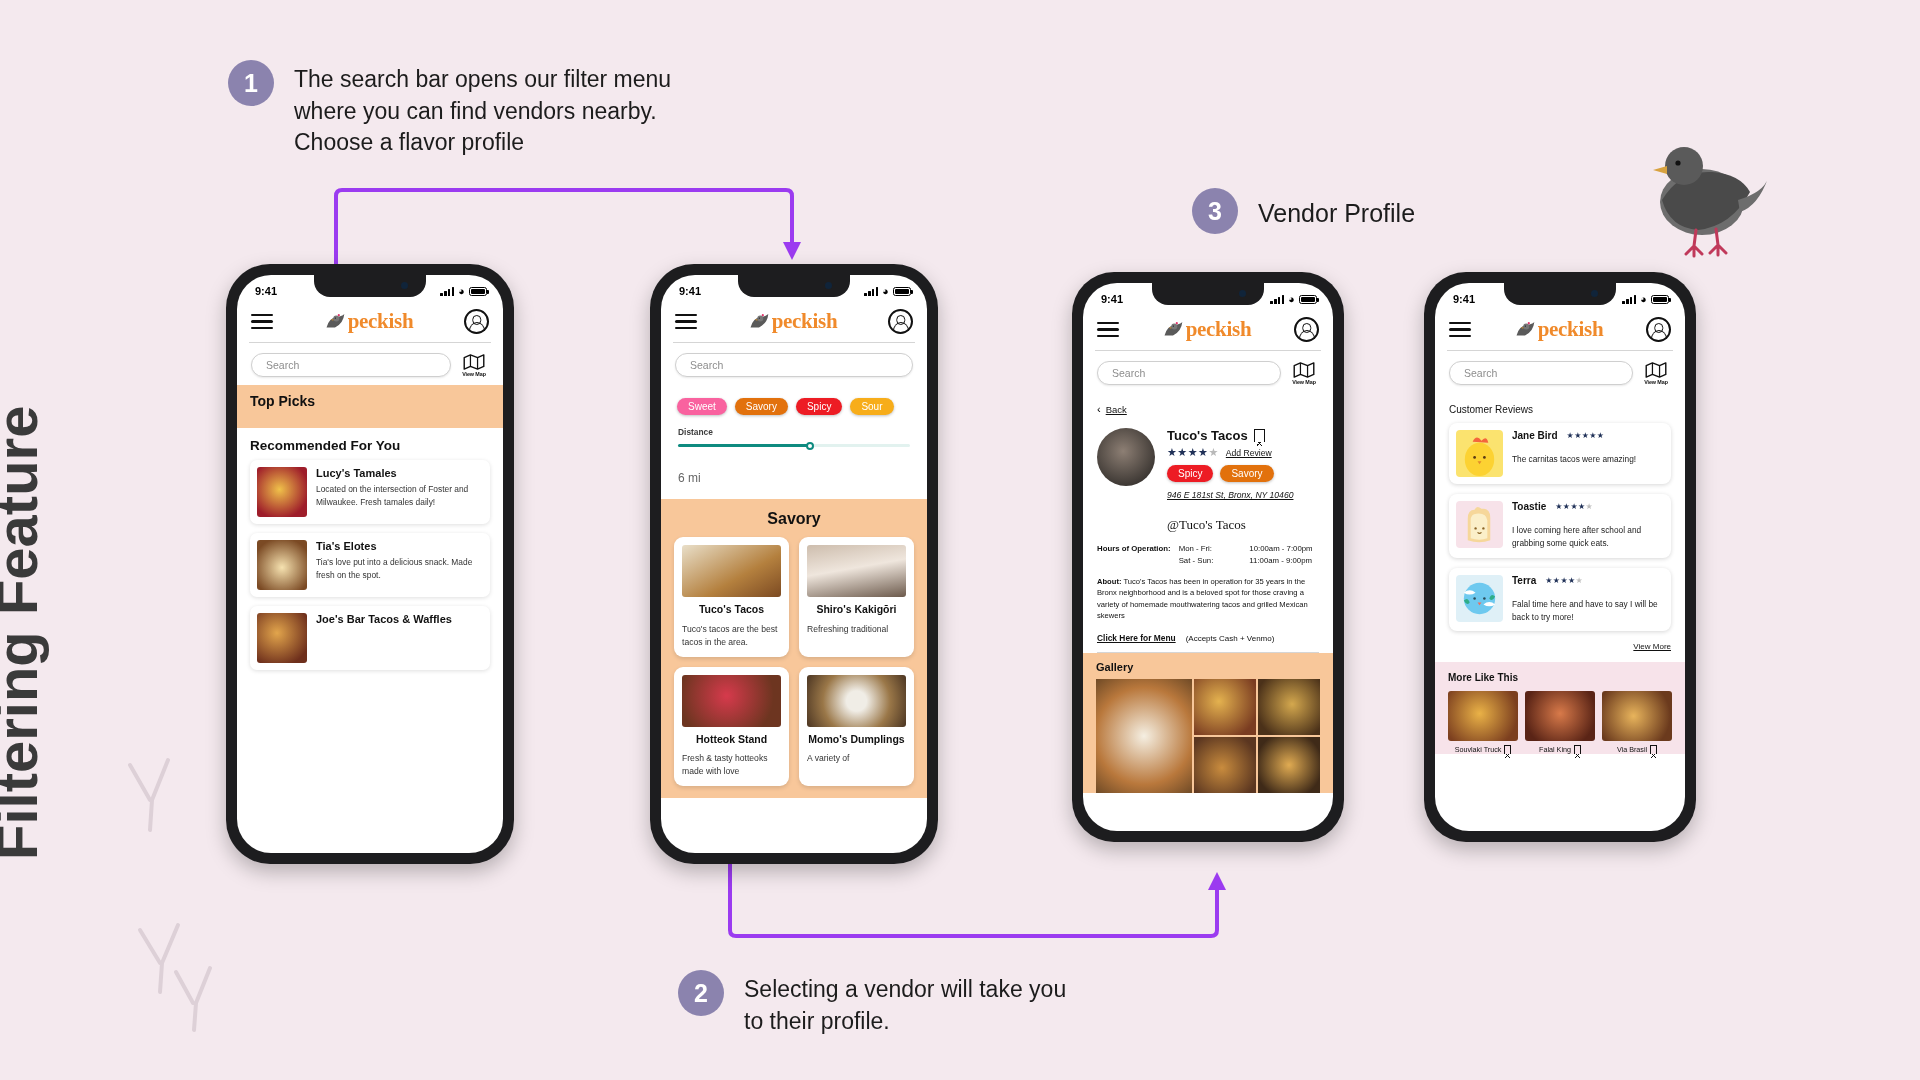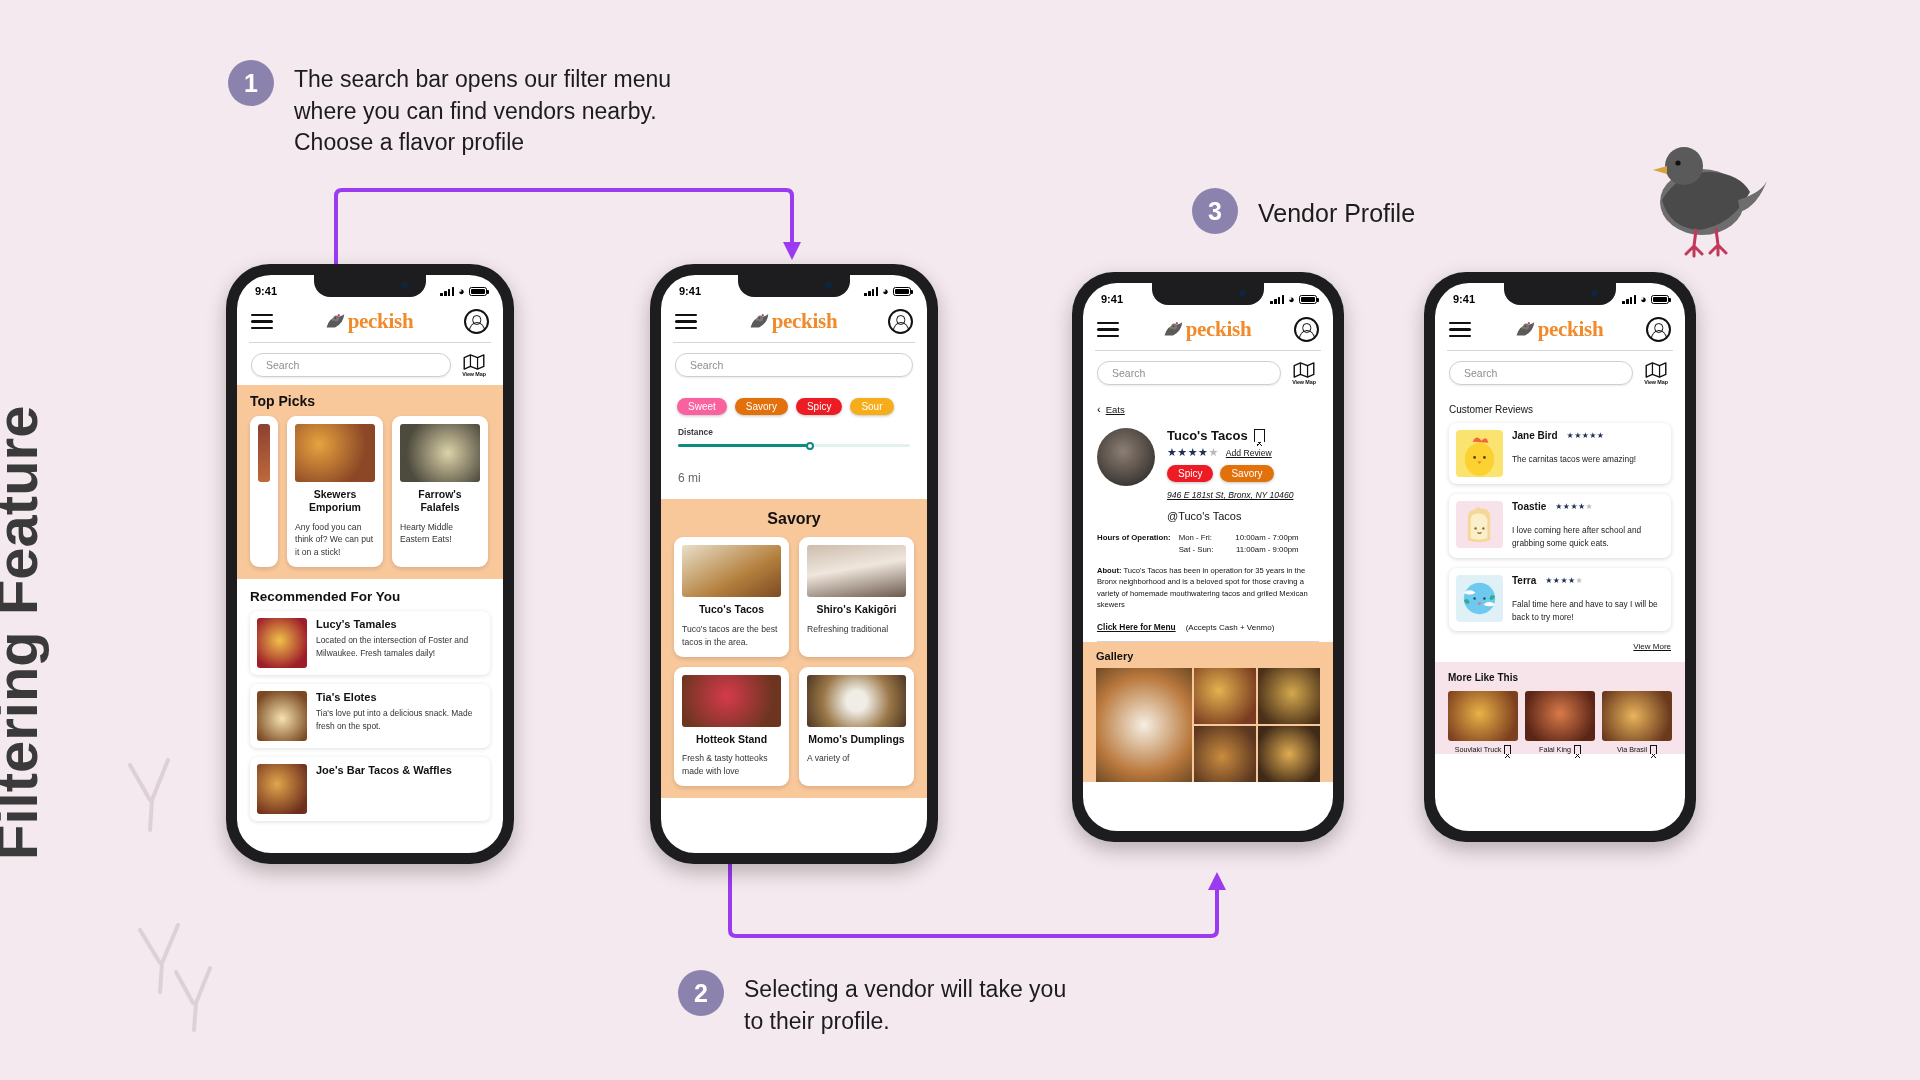--- a/index.html
+++ b/index.html
@@ -151,21 +151,21 @@
   .backrow .blabel { text-decoration: underline; font-weight:500; color:#111;}
   .phead { display:flex; gap:12px; margin-top:13px; align-items:flex-start;}
   .pavatar { width:58px;height:58px;border-radius:50%; flex:0 0 auto; background-size:cover;background-position:center;}
   .pname { font-size:13px; font-weight:700; color:#111; display:flex;align-items:center;gap:6px;}
   .stars { display:flex; align-items:center; gap:7px; margin-top:3px;}
   .starset { font-size:11px; letter-spacing:.5px; color:#1f3057;}
   .starset .off { color:#b9b9b9; }
   .addrev { font-size:8.6px; text-decoration:underline; color:#111;}
   .ptags { display:flex; gap:7px; margin-top:6px;}
   .paddr { font-size:8.6px; text-decoration:underline; color:#111; margin-top:8px;font-style:italic;}
-  .phandle { font-size:11px; color:#111; margin-top:10px;}
+  .phandle { font-size:13px; color:#111; margin-top:17px;font-family:Liberation Serif, serif;}
   .hours { margin-top: 11px; display:flex; gap:8px; font-size:7.8px; color:#111; }
   .hours b { font-size:7.8px; }
   .hcol { display:flex; flex-direction:column; gap:3px; }
   .about { margin-top:11px; font-size:7.6px; line-height:1.5; color:#111;}
   .about b { font-weight:700; }
   .menurow { margin-top:11px; display:flex; gap:10px; align-items:baseline; padding-bottom:9px;}
   .menurow .ml { font-size:8.4px; font-weight:700; text-decoration:underline; color:#111;}
   .menurow .mr { font-size:8px; color:#111;}
   .galsec { background:#f8c79a; padding:8px 13px 0; }
   .galsec h3 { font-size:11px; font-weight:700; color:#111; margin-bottom:6px;}
@@ -296,35 +296,20 @@
         <svg class="map-ico" viewBox="0 0 24 18">
           <path d="M1,4 L8,1 L16,4 L23,1 L23,14 L16,17 L8,14 L1,17 Z" fill="none" stroke="#111" stroke-width="1.6" stroke-linejoin="round"></path>
           <path d="M8,1 L8,14 M16,4 L16,17" stroke="#111" stroke-width="1.4"></path>
         </svg>
         <span class="maplabel">View Map</span>
       </div>
     </div>
 
     <div class="band">
       <h3>Top Picks</h3>
-      <div class="hscroll">
-        <div class="vcard" style="width:28px;">
-          <div class="thumb" style="background:linear-gradient(160deg,#8a4030,#c06a3c);"></div>
-        </div>
-        <div class="vcard" style="width:96px;">
-          <div class="thumb" style="background:radial-gradient(circle at 30% 35%,#e8a33f,#8b4726 70%),#7a3b1f;"></div>
-          <div class="vname">Skewers Emporium</div>
-          <div class="vdesc">Any food you can think of? We can put it on a stick!</div>
-        </div>
-        <div class="vcard" style="width:96px;">
-          <div class="thumb" style="background:radial-gradient(circle at 60% 50%,#ddd2a8,#4d4a3e 75%),#3b3a33;"></div>
-          <div class="vname">Farrow's Falafels</div>
-          <div class="vdesc">Hearty Middle Eastern Eats!</div>
-        </div>
-      </div>
     </div>
 
     <div class="listsec">
       <h3>Recommended For You</h3>
       <div class="lrow">
         <div class="lthumb" style="background:radial-gradient(circle at 45% 45%,#f0c14a,#9e1d2a 75%),#8d1a27;"></div>
         <div>
           <div class="lname">Lucy's Tamales</div>
           <div class="ldesc">Located on the intersection of Foster and Milwaukee. Fresh tamales daily!</div>
         </div>
@@ -479,21 +464,21 @@
           <path d="M1,4 L8,1 L16,4 L23,1 L23,14 L16,17 L8,14 L1,17 Z" fill="none" stroke="#111" stroke-width="1.6" stroke-linejoin="round"></path>
           <path d="M8,1 L8,14 M16,4 L16,17" stroke="#111" stroke-width="1.4"></path>
         </svg>
         <span class="maplabel">View Map</span>
       </div>
     </div>
 
     <div class="profile">
       <div class="backrow">
         <span class="chev">‹</span>
-        <span class="blabel">Eats</span>
+        <span class="blabel">Back</span>
       </div>
 
       <div class="phead">
         <div class="pavatar" style="background:radial-gradient(circle at 45% 40%,#8d7f74,#3b3632 75%);"></div>
         <div>
           <div class="pname">
             <span>Tuco's Tacos</span>
             <span class="bmark big"></span>
           </div>
           <div class="stars">
@@ -508,21 +493,21 @@
           <div class="phandle">@Tuco's Tacos</div>
         </div>
       </div>
 
       <div class="hours">
         <b>Hours of Operation:</b>
         <div class="hcol">
           <span>Mon - Fri:</span>
           <span>Sat - Sun:</span>
         </div>
-        <div class="hcol" style="margin-left:14px;text-align:right;">
+        <div class="hcol" style="margin-left:28px;">
           <span>10:00am - 7:00pm</span>
           <span>11:00am - 9:00pm</span>
         </div>
       </div>
 
       <div class="about">
         <b>About:</b><span> Tuco's Tacos has been in operation for 35 years in the Bronx neighborhood and is a beloved spot for those craving a variety of homemade mouthwatering tacos and grilled Mexican skewers</span>
       </div>
 
       <div class="menurow">

